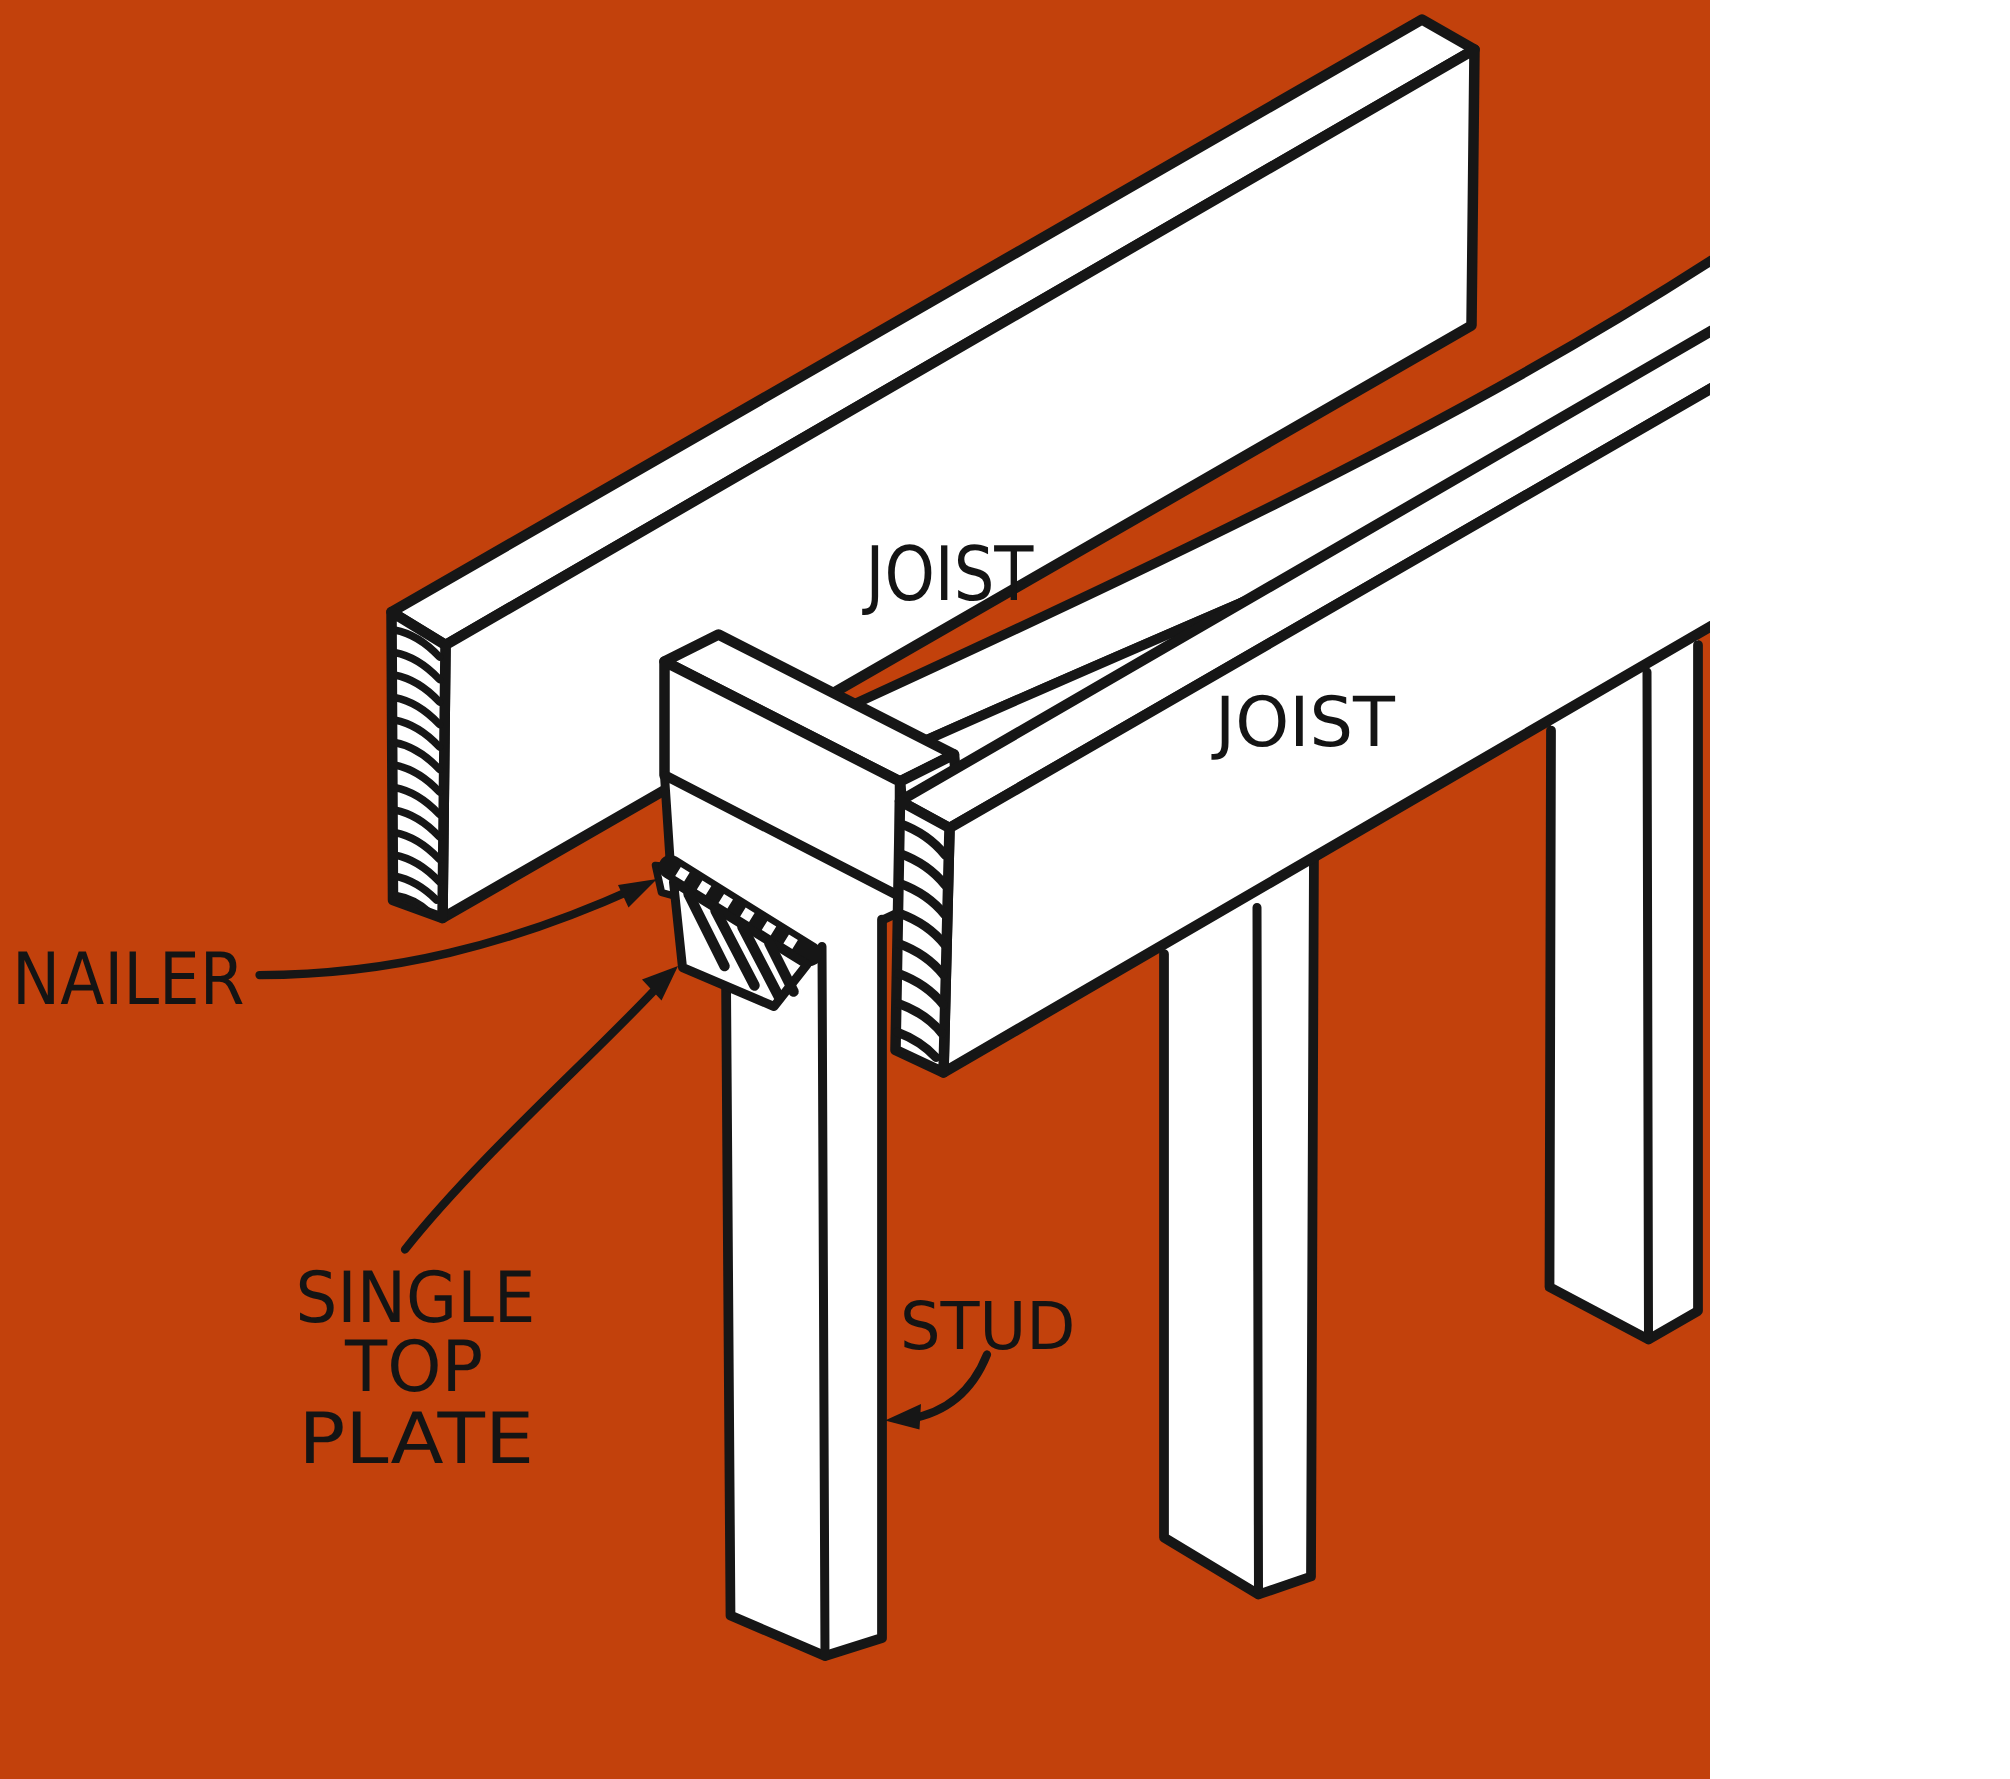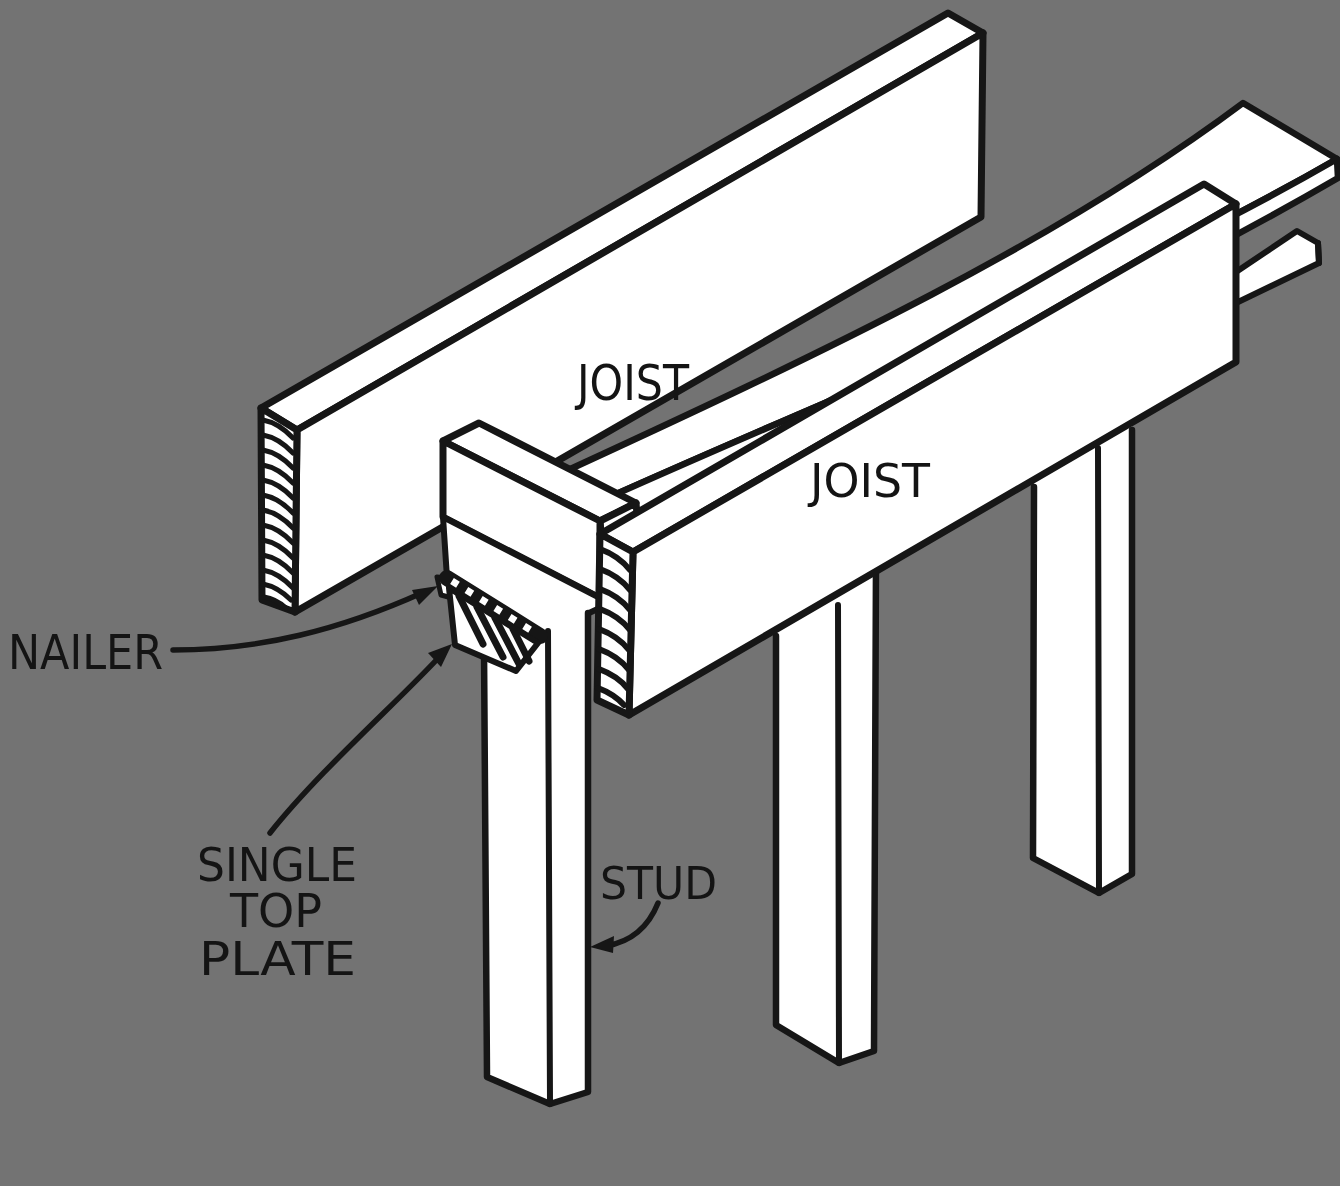--- a/index.html
+++ b/index.html
@@ -1,16 +1,16 @@
 <!DOCTYPE html>
 <html><head>
 <meta charset="utf-8">
 <style>
   html,body{margin:0;padding:0;background:#fff;}
-  .canvas{position:relative;width:1340px;height:1186px;background:#737373;overflow:hidden;}
+  .canvas{position:relative;width:1140px;height:1186px;background:#c2410c;overflow:hidden;}
   svg{position:absolute;left:0;top:0;}
   .ink{stroke:#161616;fill:none;stroke-linecap:round;stroke-linejoin:round;}
   .face{fill:#ffffff;stroke:#161616;stroke-linecap:round;stroke-linejoin:round;}
   .hatch{stroke:#161616;fill:none;stroke-linecap:round;}
   .lbl{font-family:"DejaVu Sans",sans-serif;fill:#141414;}
 </style>
 </head>
 <body>
 
 <div class="canvas">

